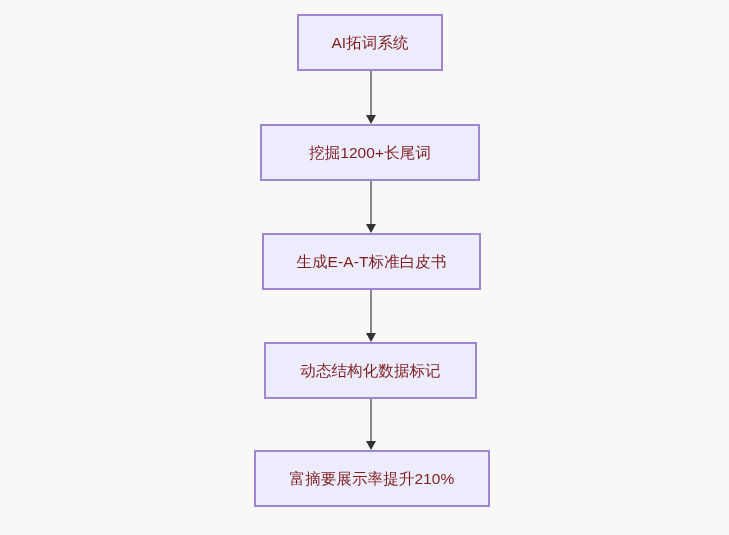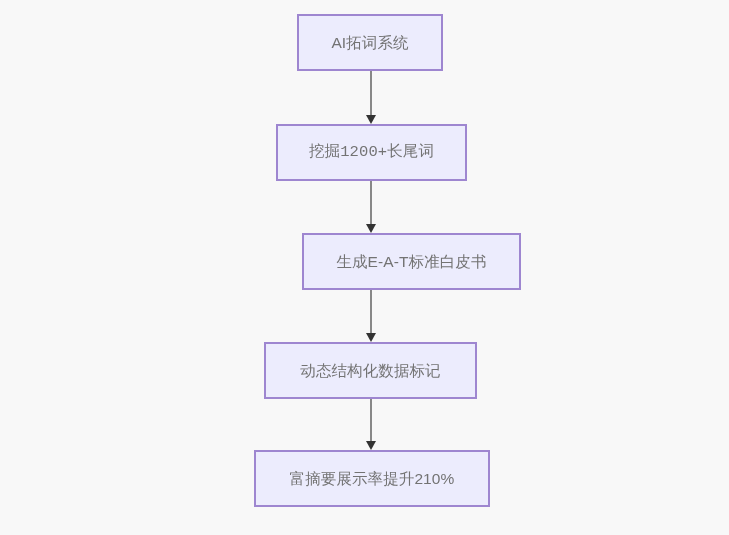--- a/index.html
+++ b/index.html
@@ -24,21 +24,21 @@
     box-sizing: border-box;
     background: #ececfd;
     border: 2px solid #9e86d0;
     display: flex;
     align-items: center;
     justify-content: center;
     height: 57px;
   }
   .flow-node-label {
     font-size: 15.5px;
-    color: #737373;
+    color: #7f1d1d;
     line-height: 1;
     white-space: nowrap;
     letter-spacing: 0.1px;
   }
   .flow-connector {
     position: absolute;
     width: 14px;
     pointer-events: none;
   }
   .flow-connector .conn-line {
@@ -53,22 +53,22 @@
     left: 2px;
     width: 0;
     height: 0;
     border-left: 5px solid transparent;
     border-right: 5px solid transparent;
     border-top: 9px solid #333333;
   }
 
   
   #node-1 { left: 297px; top: 14px;  width: 146px; }
-  #node-2 { left: 276px; top: 124px; width: 191px; font-family: Liberation Mono, monospace; }
-  #node-3 { left: 262px; top: 233px; width: 219px; margin-left: 40px; }
+  #node-2 { left: 260px; top: 124px; width: 220px; }
+  #node-3 { left: 262px; top: 233px; width: 219px; }
   #node-4 { left: 264px; top: 342px; width: 213px; }
   #node-5 { left: 254px; top: 450px; width: 236px; align-items: center; }
 
   
   #connector-1 { left: 364px; top: 71px;  height: 53px; }
   #connector-1 .conn-line { height: 44px; }
   #connector-1 .conn-arrowhead { top: 44px; }
 
   #connector-2 { left: 364px; top: 181px; height: 52px; }
   #connector-2 .conn-line { height: 43px; }

